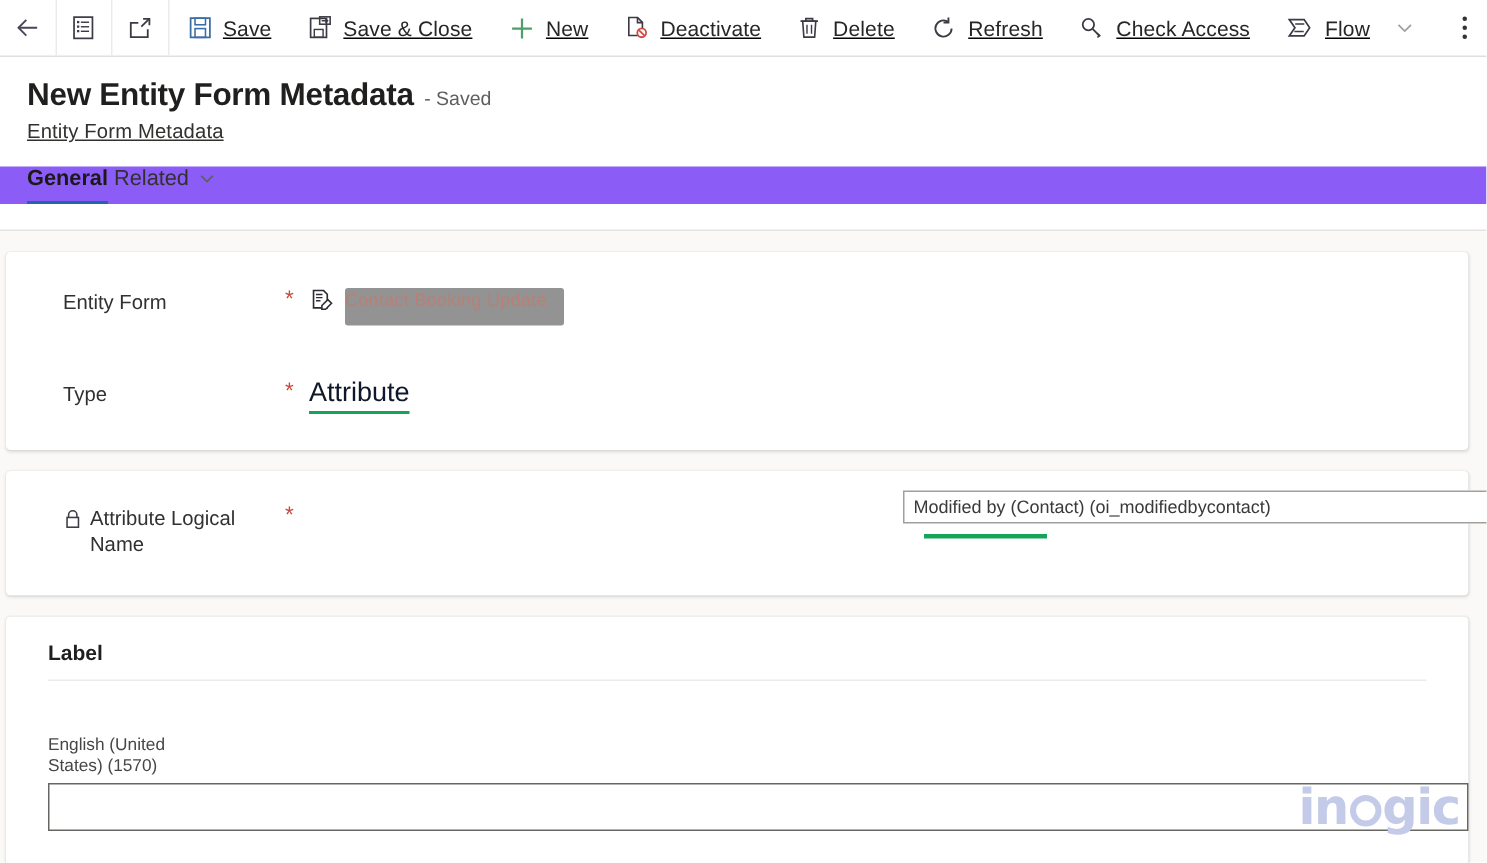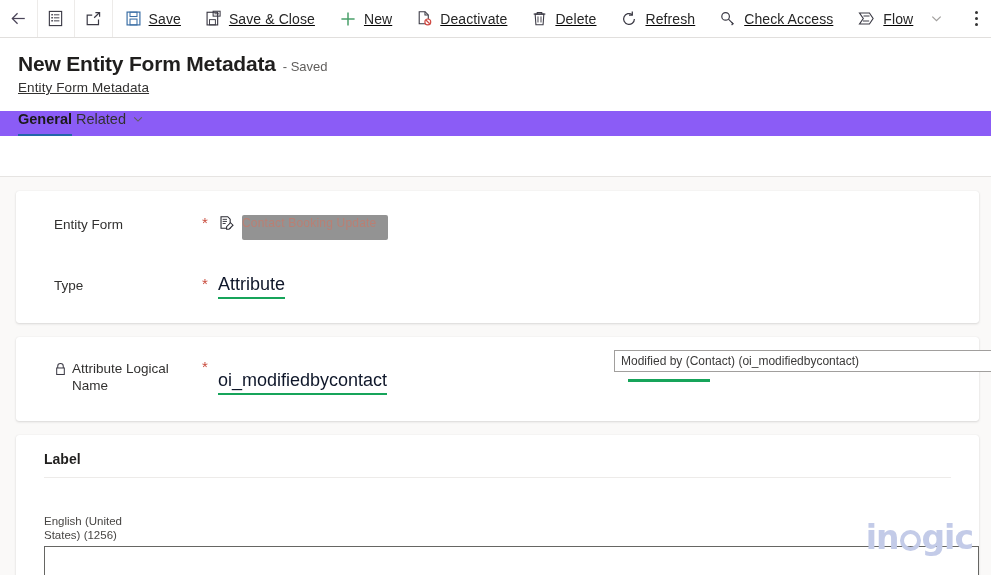--- a/index.html
+++ b/index.html
@@ -72,22 +72,21 @@
   .tab.active::after {
     content: ""; position: absolute; left: 0; right: 0; bottom: 0;
     height: 2.5px; background: #2266aa;
   }
 
   
   .canvas {
     position: absolute; left:0; right:0; top: 153px; bottom: 0;
     background: #faf9f8;
     border-top: 1px solid #e6e4e2;
-    padding: 14px 12px 0 16px;
-    margin-top: 23px;
+    padding: 14px 12px 0 4px;
   }
   .card {
     background: #ffffff;
     border-radius: 3px;
     box-shadow: 0 1.0px 2.5px rgba(0,0,0,.13), 0 0 1px rgba(0,0,0,.10);
     margin-bottom: 14px;
     position: relative;
   }
 
   
@@ -357,37 +356,34 @@
       <div class="flabel" style="width:148px;">
         <span>
           <svg width="13" height="14" viewBox="0 0 14 15" style="margin-top:2px">
             <path d="M4 6.4V4.6a3 3 0 0 1 6 0v1.8" fill="none" stroke="#3b3a45" stroke-width="1.1"></path>
             <rect x="2.9" y="6.4" width="8.2" height="7" fill="none" stroke="#3b3a45" stroke-width="1.1"></rect>
           </svg>
         </span>
         <span>Attribute Logical Name</span>
       </div>
       <div class="req-star">*</div>
-      <div class="fvalue" style="padding-top:13px;">
-        <span class="val-text underline-green">oi_modifiedbycontact</span>
-      </div>
     </div>
 
     <div class="suggest-wrap">
       <div class="suggest-box">
         <span>Modified by (Contact) (oi_modifiedbycontact)</span>
       </div>
       <div class="suggest-underline"></div>
     </div>
   </div>
 
   <div class="card" style="padding-bottom:26px;">
     <div class="sec-head">Label</div>
     <div class="sec-divider"></div>
-    <div class="lang-label">English (United States) (1256)</div>
+    <div class="lang-label">English (United States) (1570)</div>
     <input class="text-input" type="text" placeholder="" style="">
   </div>
 </div>
 
 <div class="watermark">
   <span>in</span>
   <span class="wm-o"></span>
   <span>gic</span>
 </div>
 

